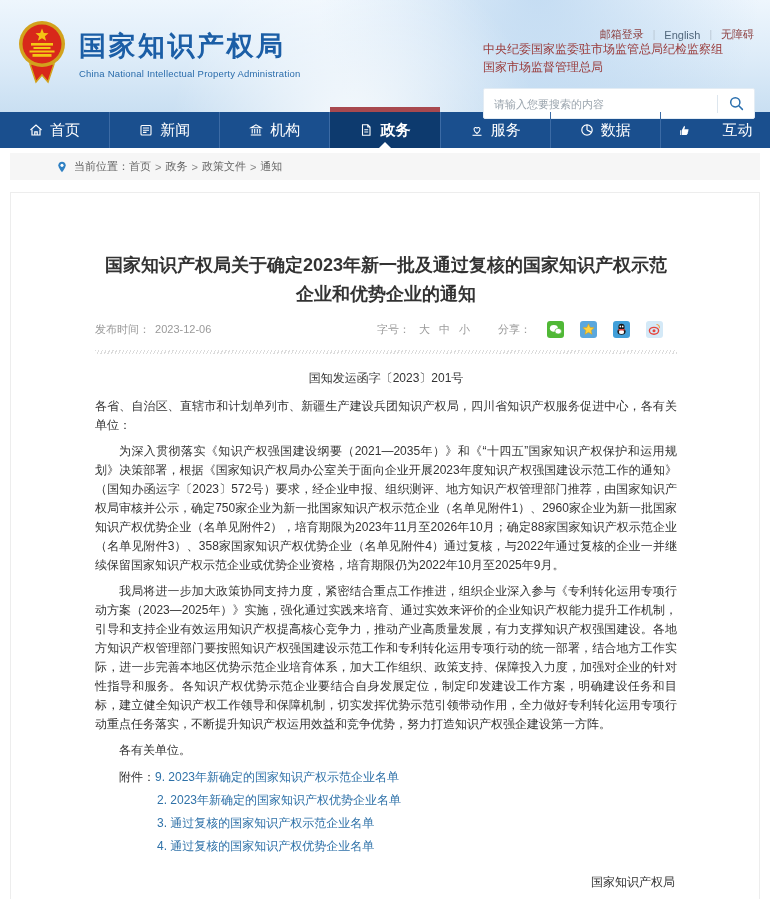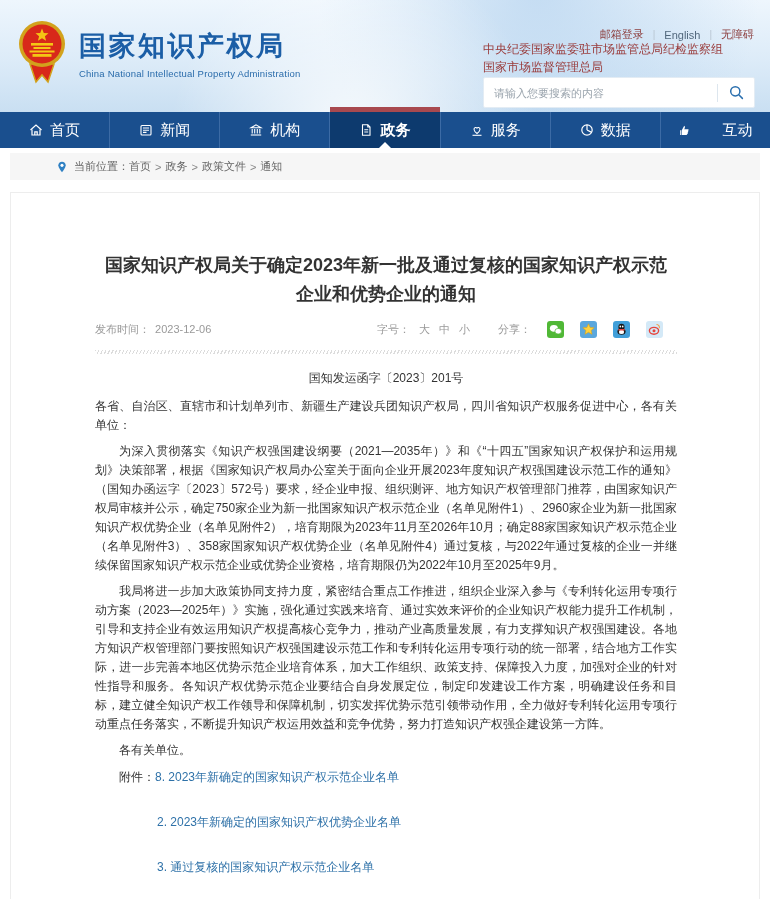--- a/index.html
+++ b/index.html
@@ -22,21 +22,21 @@
 
   .brand { position:absolute; left:16px; top:20px; display:flex; align-items:center; }
   .brand-emblem { width:52px; height:66px; }
   .brand-text { margin-left:11px; }
   .brand-cn { font-size:27px; font-weight:bold; color:#1b5ea6; letter-spacing:2.5px; }
   .brand-en { font-size:9.5px; color:#2a6cab; margin-top:4px; letter-spacing:.2px; }
 
   .org-links { position:absolute; left:483px; top:40px; font-size:12px; line-height:18px; }
   .org-links a { display:block; color:#993a3a; }
 
-  .search-box { position:absolute; left:483px; top:77px; width:272px; height:31px;
+  .search-box { position:absolute; left:483px; top:88px; width:272px; height:31px;
     background:#fff; border:1px solid #e3ecf4; border-radius:2px;
     display:flex; align-items:center; }
   .search-box input { flex:1; border:none; outline:none; font-size:11px; color:#333;
     padding:0 10px; background:transparent; font-family:"Liberation Sans",sans-serif; }
   .search-box input::placeholder { color:#9aa4ad; }
   .search-divider { width:1px; height:18px; background:#dde6ee; }
   .search-btn { width:36px; height:100%; border:none; background:transparent; cursor:pointer;
     display:flex; align-items:center; justify-content:center; }
 
   
@@ -75,21 +75,21 @@
     background:repeating-linear-gradient(115deg,#dcdcdc 0 1px,transparent 1px 3.2px); }
   .doc-number { text-align:center; font-size:12px; color:#333; margin-top:16px; }
 
   .body-text { margin-top:10px; font-size:12px; color:#333; line-height:19px; text-align:justify; }
   .body-text p { margin-top:7px; text-indent:2em; }
   .body-text p.no-indent { text-indent:0; }
 
   .attach { margin-top:8px; font-size:12px; line-height:19px; }
   .attach-row { padding-left:2em; color:#333; }
   .attach a { color:#2e71a8; }
-  .attach-items a { display:block; margin-left:calc(2em + 38px); margin-top:26px; }
+  .attach-items a { display:block; margin-left:calc(2em + 38px); margin-top:4px; }
 
   .signature { text-align:right; font-size:12px; color:#333; margin-top:18px; padding-right:2px; }
   .sign-date { text-align:right; font-size:12px; color:#333; margin-top:12px; padding-right:2px; }
 </style>
 </head>
 <body>
 
 <div class="header">
 
   <div class="brand">
@@ -279,21 +279,21 @@
 
   <div class="body-text">
     <p class="no-indent">各省、自治区、直辖市和计划单列市、新疆生产建设兵团知识产权局，四川省知识产权服务促进中心，各有关单位：</p>
     <p>为深入贯彻落实《知识产权强国建设纲要（2021—2035年）》和《“十四五”国家知识产权保护和运用规划》决策部署，根据《国家知识产权局办公室关于面向企业开展2023年度知识产权强国建设示范工作的通知》（国知办函运字〔2023〕572号）要求，经企业申报、组织测评、地方知识产权管理部门推荐，由国家知识产权局审核并公示，确定750家企业为新一批国家知识产权示范企业（名单见附件1）、2960家企业为新一批国家知识产权优势企业（名单见附件2），培育期限为2023年11月至2026年10月；确定88家国家知识产权示范企业（名单见附件3）、358家国家知识产权优势企业（名单见附件4）通过复核，与2022年通过复核的企业一并继续保留国家知识产权示范企业或优势企业资格，培育期限仍为2022年10月至2025年9月。</p>
     <p>我局将进一步加大政策协同支持力度，紧密结合重点工作推进，组织企业深入参与《专利转化运用专项行动方案（2023—2025年）》实施，强化通过实践来培育、通过实效来评价的企业知识产权能力提升工作机制，引导和支持企业有效运用知识产权提高核心竞争力，推动产业高质量发展，有力支撑知识产权强国建设。各地方知识产权管理部门要按照知识产权强国建设示范工作和专利转化运用专项行动的统一部署，结合地方工作实际，进一步完善本地区优势示范企业培育体系，加大工作组织、政策支持、保障投入力度，加强对企业的针对性指导和服务。各知识产权优势示范企业要结合自身发展定位，制定印发建设工作方案，明确建设任务和目标，建立健全知识产权工作领导和保障机制，切实发挥优势示范引领带动作用，全力做好专利转化运用专项行动重点任务落实，不断提升知识产权运用效益和竞争优势，努力打造知识产权强企建设第一方阵。</p>
     <p>各有关单位。</p>
   </div>
 
   <div class="attach">
     <div class="attach-row">
-      <span>附件：</span><a>8. 2023年新确定的国家知识产权示范企业名单</a>
+      <span>附件：</span><a>9. 2023年新确定的国家知识产权示范企业名单</a>
     </div>
     <div class="attach-items">
       <a>2. 2023年新确定的国家知识产权优势企业名单</a>
       <a>3. 通过复核的国家知识产权示范企业名单</a>
       <a>4. 通过复核的国家知识产权优势企业名单</a>
     </div>
   </div>
 
   <div class="signature">国家知识产权局</div>
   <div class="sign-date">2023年11月29日</div>

